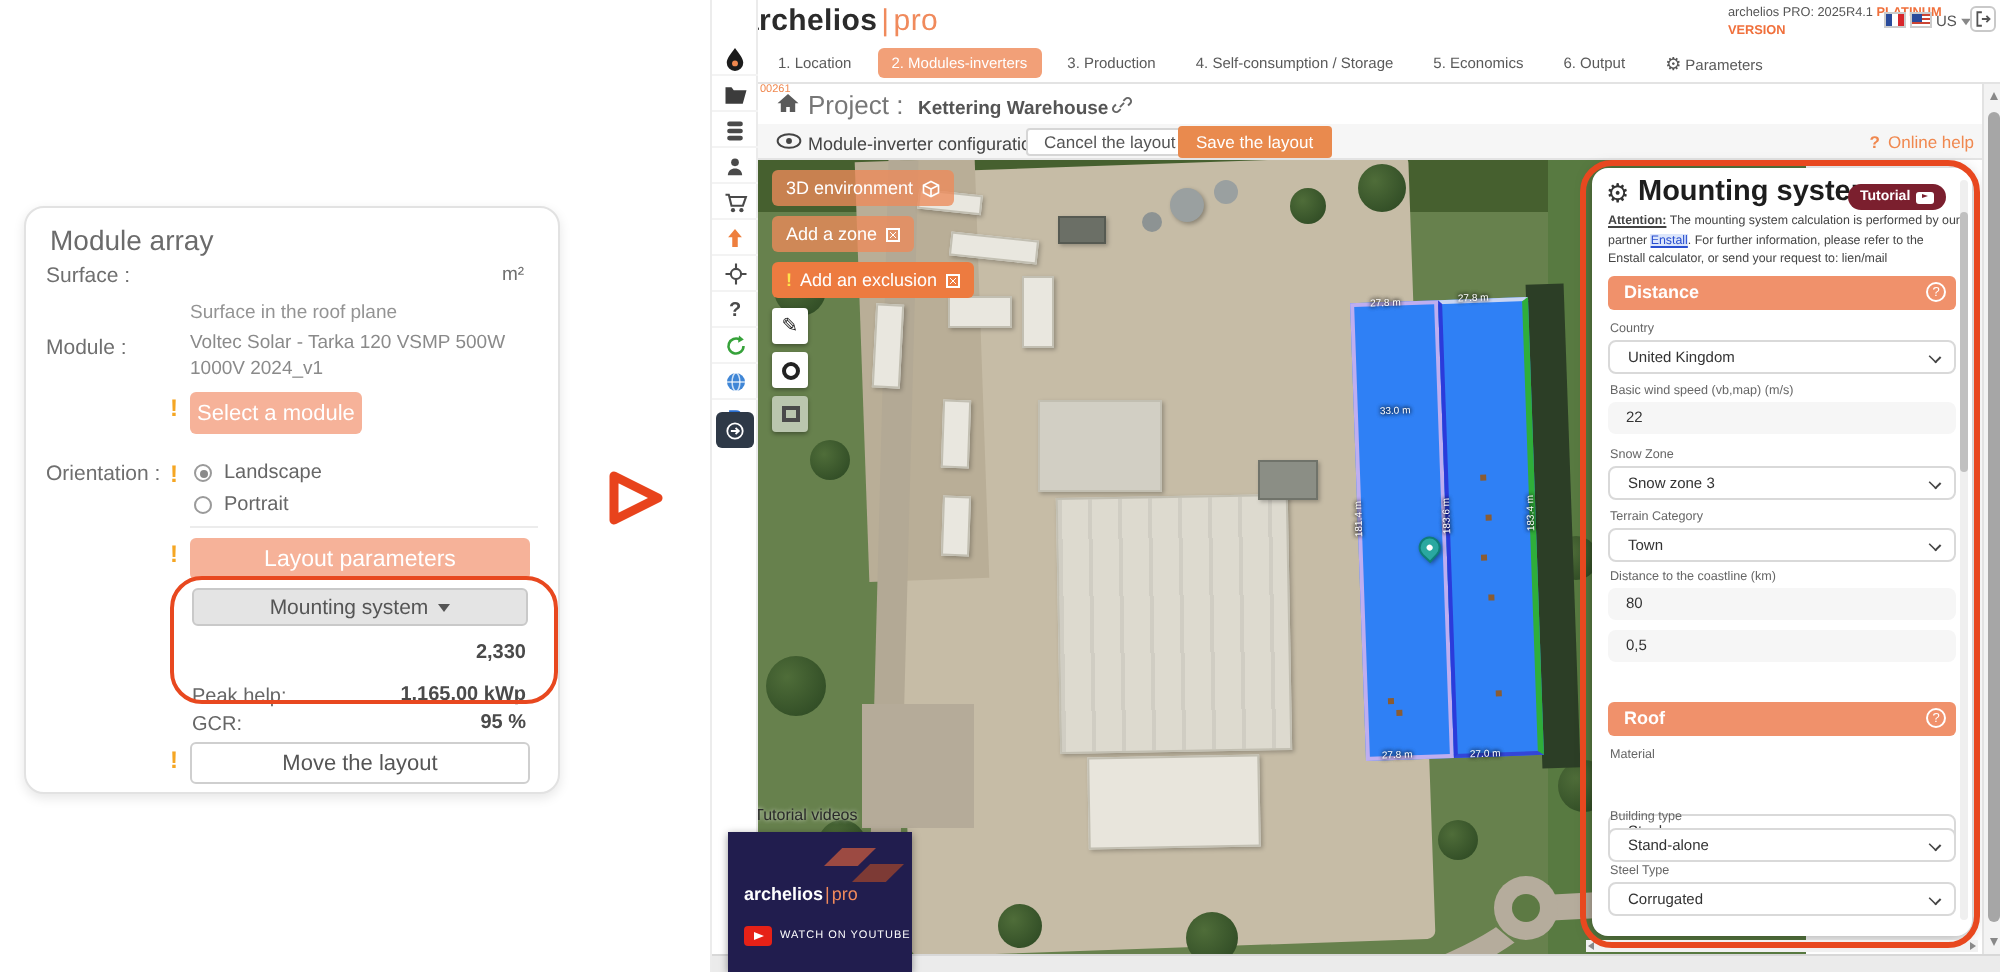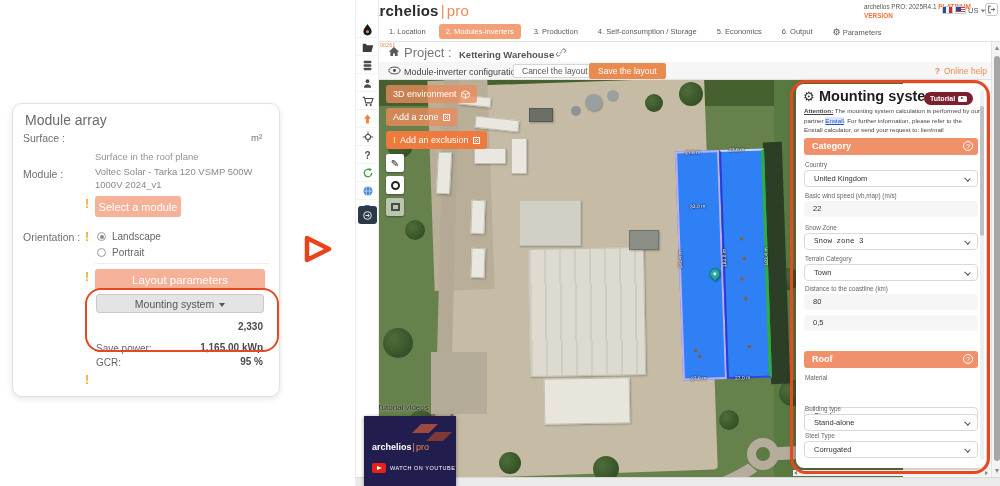--- a/index.html
+++ b/index.html
@@ -194,26 +194,27 @@
 
     <div class="divider"></div>
 
     <div class="warn" style="left:72px; top:166px;">!</div>
     <button class="btn-salmon" style="left:82px; top:165px; width:170px; height:21px; font-size:11.5px;">Layout parameters</button>
 
     <button class="btn-grey"><span>Mounting system</span><span class="caret-down"></span></button>
 
     <div class="kv-value" style="top:217px;">2,330</div>
 
-    <div class="kv-label" style="top:239px;">Save power:</div>
+    <div class="kv-label" style="top:239px;">Peak help:</div>
     <div class="kv-value" style="top:238px;">1,165.00 kWp</div>
     <div class="kv-label" style="top:253px;">GCR:</div>
     <div class="kv-value" style="top:252px;">95 %</div>
 
     <div class="warn" style="left:72px; top:269px;">!</div>
+    <button class="btn-white">Move the layout</button>
 
     <div class="hl-oval"></div>
   </div>
 
   <svg class="hand-arrow" width="36" height="32" viewBox="0 0 36 32">
     <path d="M7 5 L29 16 L7 27 Z" fill="none" stroke="#e8431c" stroke-width="4.5" stroke-linejoin="round"></path>
   </svg>
 
   <div id="app">
 
@@ -443,32 +444,32 @@
       <div class="badge">
           <span>Tutorial</span>
           <span class="yt"></span>
         </div>
 
       <div class="attention">
         <span class="lead">Attention:</span><span> The mounting system calculation is performed by our partner </span><span class="link">Enstall</span><span>. For further information, please refer to the Enstall calculator, or send your request to: lien/mail</span>
       </div>
 
       <div class="sect" style="top:54px;">
-        <span>Category</span>
+        <span>Distance</span>
         <span class="q">?</span>
       </div>
 
       <div class="plabel" style="top:77px;">Country</div>
       <div class="pselect" style="top:86px;"><span>United Kingdom</span><span class="chv"></span></div>
 
       <div class="plabel" style="top:108px;">Basic wind speed (vb,map) (m/s)</div>
       <div class="pinput" style="top:117px;">22</div>
 
       <div class="plabel" style="top:140px;">Snow Zone</div>
-      <div class="pselect" style="top:149px;font-family:Liberation Mono, monospace;"><span>Snow zone 3</span><span class="chv"></span></div>
+      <div class="pselect" style="top:149px;"><span>Snow zone 3</span><span class="chv"></span></div>
 
       <div class="plabel" style="top:171px;">Terrain Category</div>
       <div class="pselect" style="top:180px;"><span>Town</span><span class="chv"></span></div>
 
       <div class="plabel" style="top:201px;">Distance to the coastline (km)</div>
       <div class="pinput" style="top:210px;">80</div>
 
       <div class="plabel" style="top:232px;">Distance to city boundary (km)</div>
       <div class="pinput" style="top:231px;">0,5</div>
 

